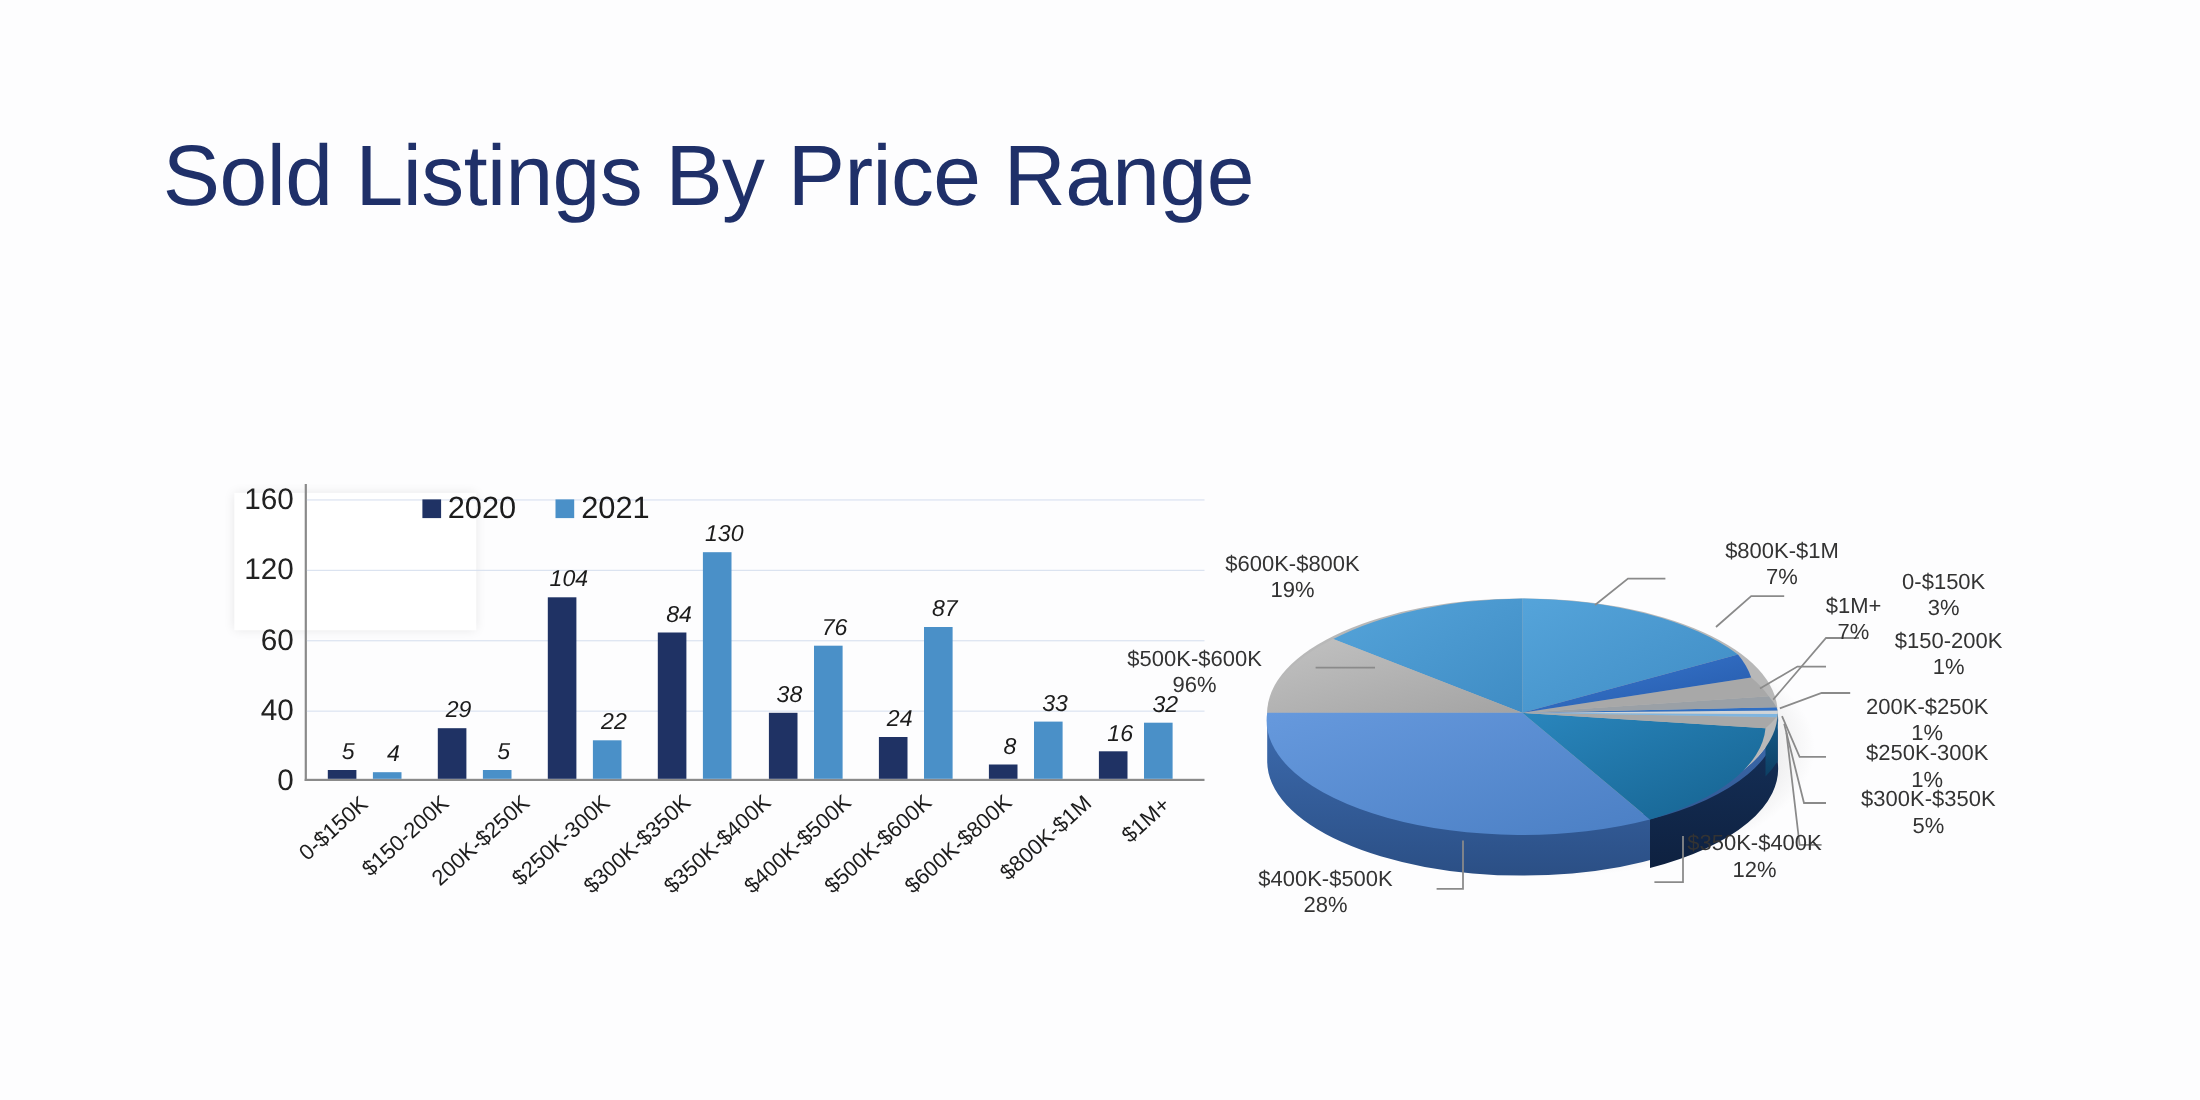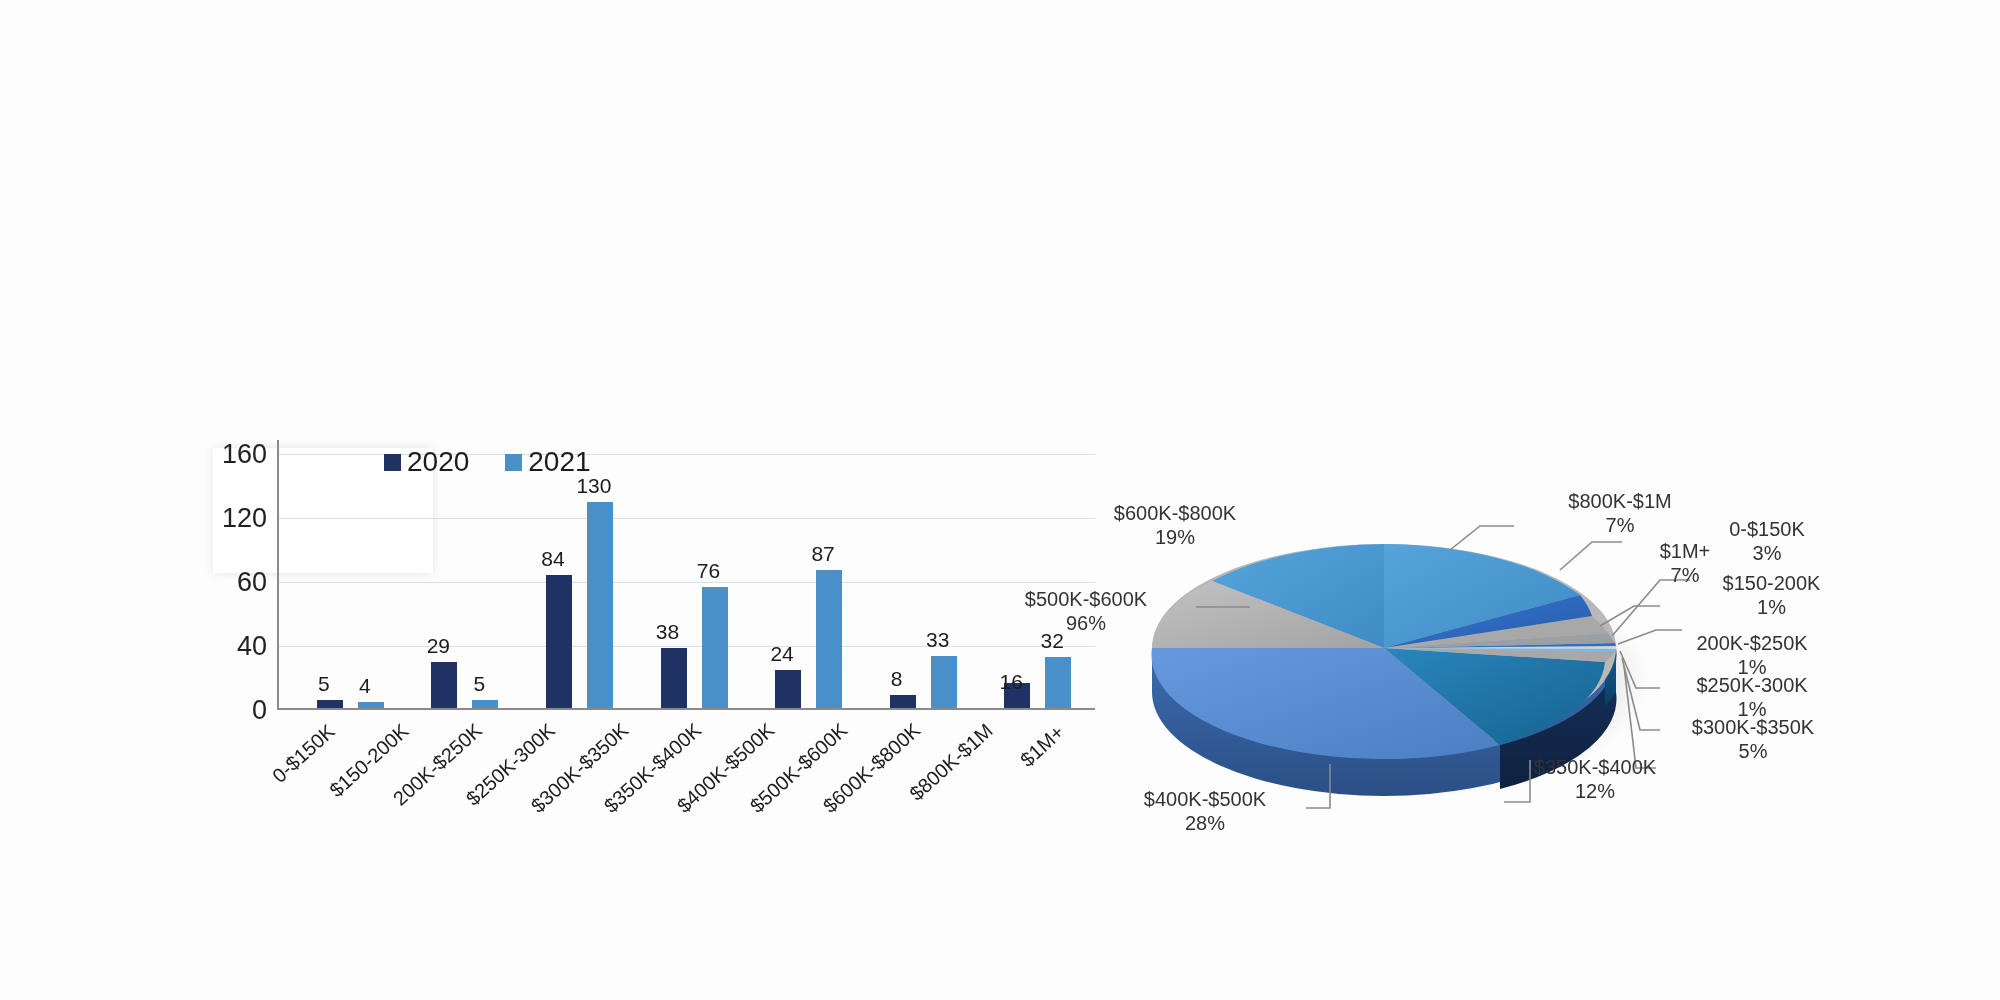--- a/index.html
+++ b/index.html
@@ -113,23 +113,24 @@
     align-items: flex-end;
     justify-content: center;
     gap: 3px;
     height: 100%;
     flex: 1 1 0;
   }
   .bar-wrap {
     position: relative;
     width: 38px;
     display: flex;
-    justify-content: flex-end;
+    justify-content: flex-start;
     align-items: flex-end;
     height: 100%;
+    font-style: italic;
   }
   .bar {
     width: 26px;
     position: relative;
   }
   .bar.y2020 { background: #1f3264; }
   .bar.y2021 { background: #4a90c8; }
   .bar-value {
     position: absolute;
     left: 50%;
@@ -213,20 +214,21 @@
     text-align: center;
     line-height: 1.18;
     white-space: nowrap;
   }
   .pie-callout-text .pct { display: block; }
 </style>
 </head>
 <body>
 
 <div id="header">
+  <div id="page-title">Sold Listings By Price Range</div>
 </div>
 
 <div id="bar-chart">
   <div id="bar-plot-frame">
     <div id="bar-plot-shadow"></div>
 
     <div id="y-axis-labels">
       <div class="y-axis-label" style="top:14px">160</div>
       <div class="y-axis-label" style="top:78px">120</div>
       <div class="y-axis-label" style="top:142px">60</div>
@@ -267,20 +269,30 @@
               <div class="bar y2020" style="height: 46.0588px;"></div>
               <div class="bar-value" style="bottom: 50.0588px;">29</div>
             </div>
             <div class="bar-wrap">
               <div class="bar y2021" style="height: 7.94118px;"></div>
               <div class="bar-value" style="bottom: 11.9412px;">5</div>
             </div>
           </div>
           <div class="bar-group">
             <div class="bar-wrap">
+              <div class="bar y2020" style="height: 165.176px;"></div>
+              <div class="bar-value" style="bottom: 169.176px;">104</div>
+            </div>
+            <div class="bar-wrap">
+              <div class="bar y2021" style="height: 34.9412px;"></div>
+              <div class="bar-value" style="bottom: 38.9412px;">22</div>
+            </div>
+          </div>
+          <div class="bar-group">
+            <div class="bar-wrap">
               <div class="bar y2020" style="height: 133.412px;"></div>
               <div class="bar-value" style="bottom: 137.412px;">84</div>
             </div>
             <div class="bar-wrap">
               <div class="bar y2021" style="height: 206.471px;"></div>
               <div class="bar-value" style="bottom: 210.471px;">130</div>
             </div>
           </div>
           <div class="bar-group">
             <div class="bar-wrap">
@@ -308,21 +320,21 @@
               <div class="bar-value" style="bottom: 16.7059px;">8</div>
             </div>
             <div class="bar-wrap">
               <div class="bar y2021" style="height: 52.4118px;"></div>
               <div class="bar-value" style="bottom: 56.4118px;">33</div>
             </div>
           </div>
           <div class="bar-group">
             <div class="bar-wrap">
               <div class="bar y2020" style="height: 25.4118px;"></div>
-              <div class="bar-value" style="bottom: 14px;">16</div>
+              <div class="bar-value" style="bottom: 28px;">16</div>
             </div>
             <div class="bar-wrap">
               <div class="bar y2021" style="height: 50.8235px;"></div>
               <div class="bar-value" style="bottom: 54.8235px;">32</div>
             </div>
           </div>
         </div>
     </div>
 
     <div id="x-axis-labels">

